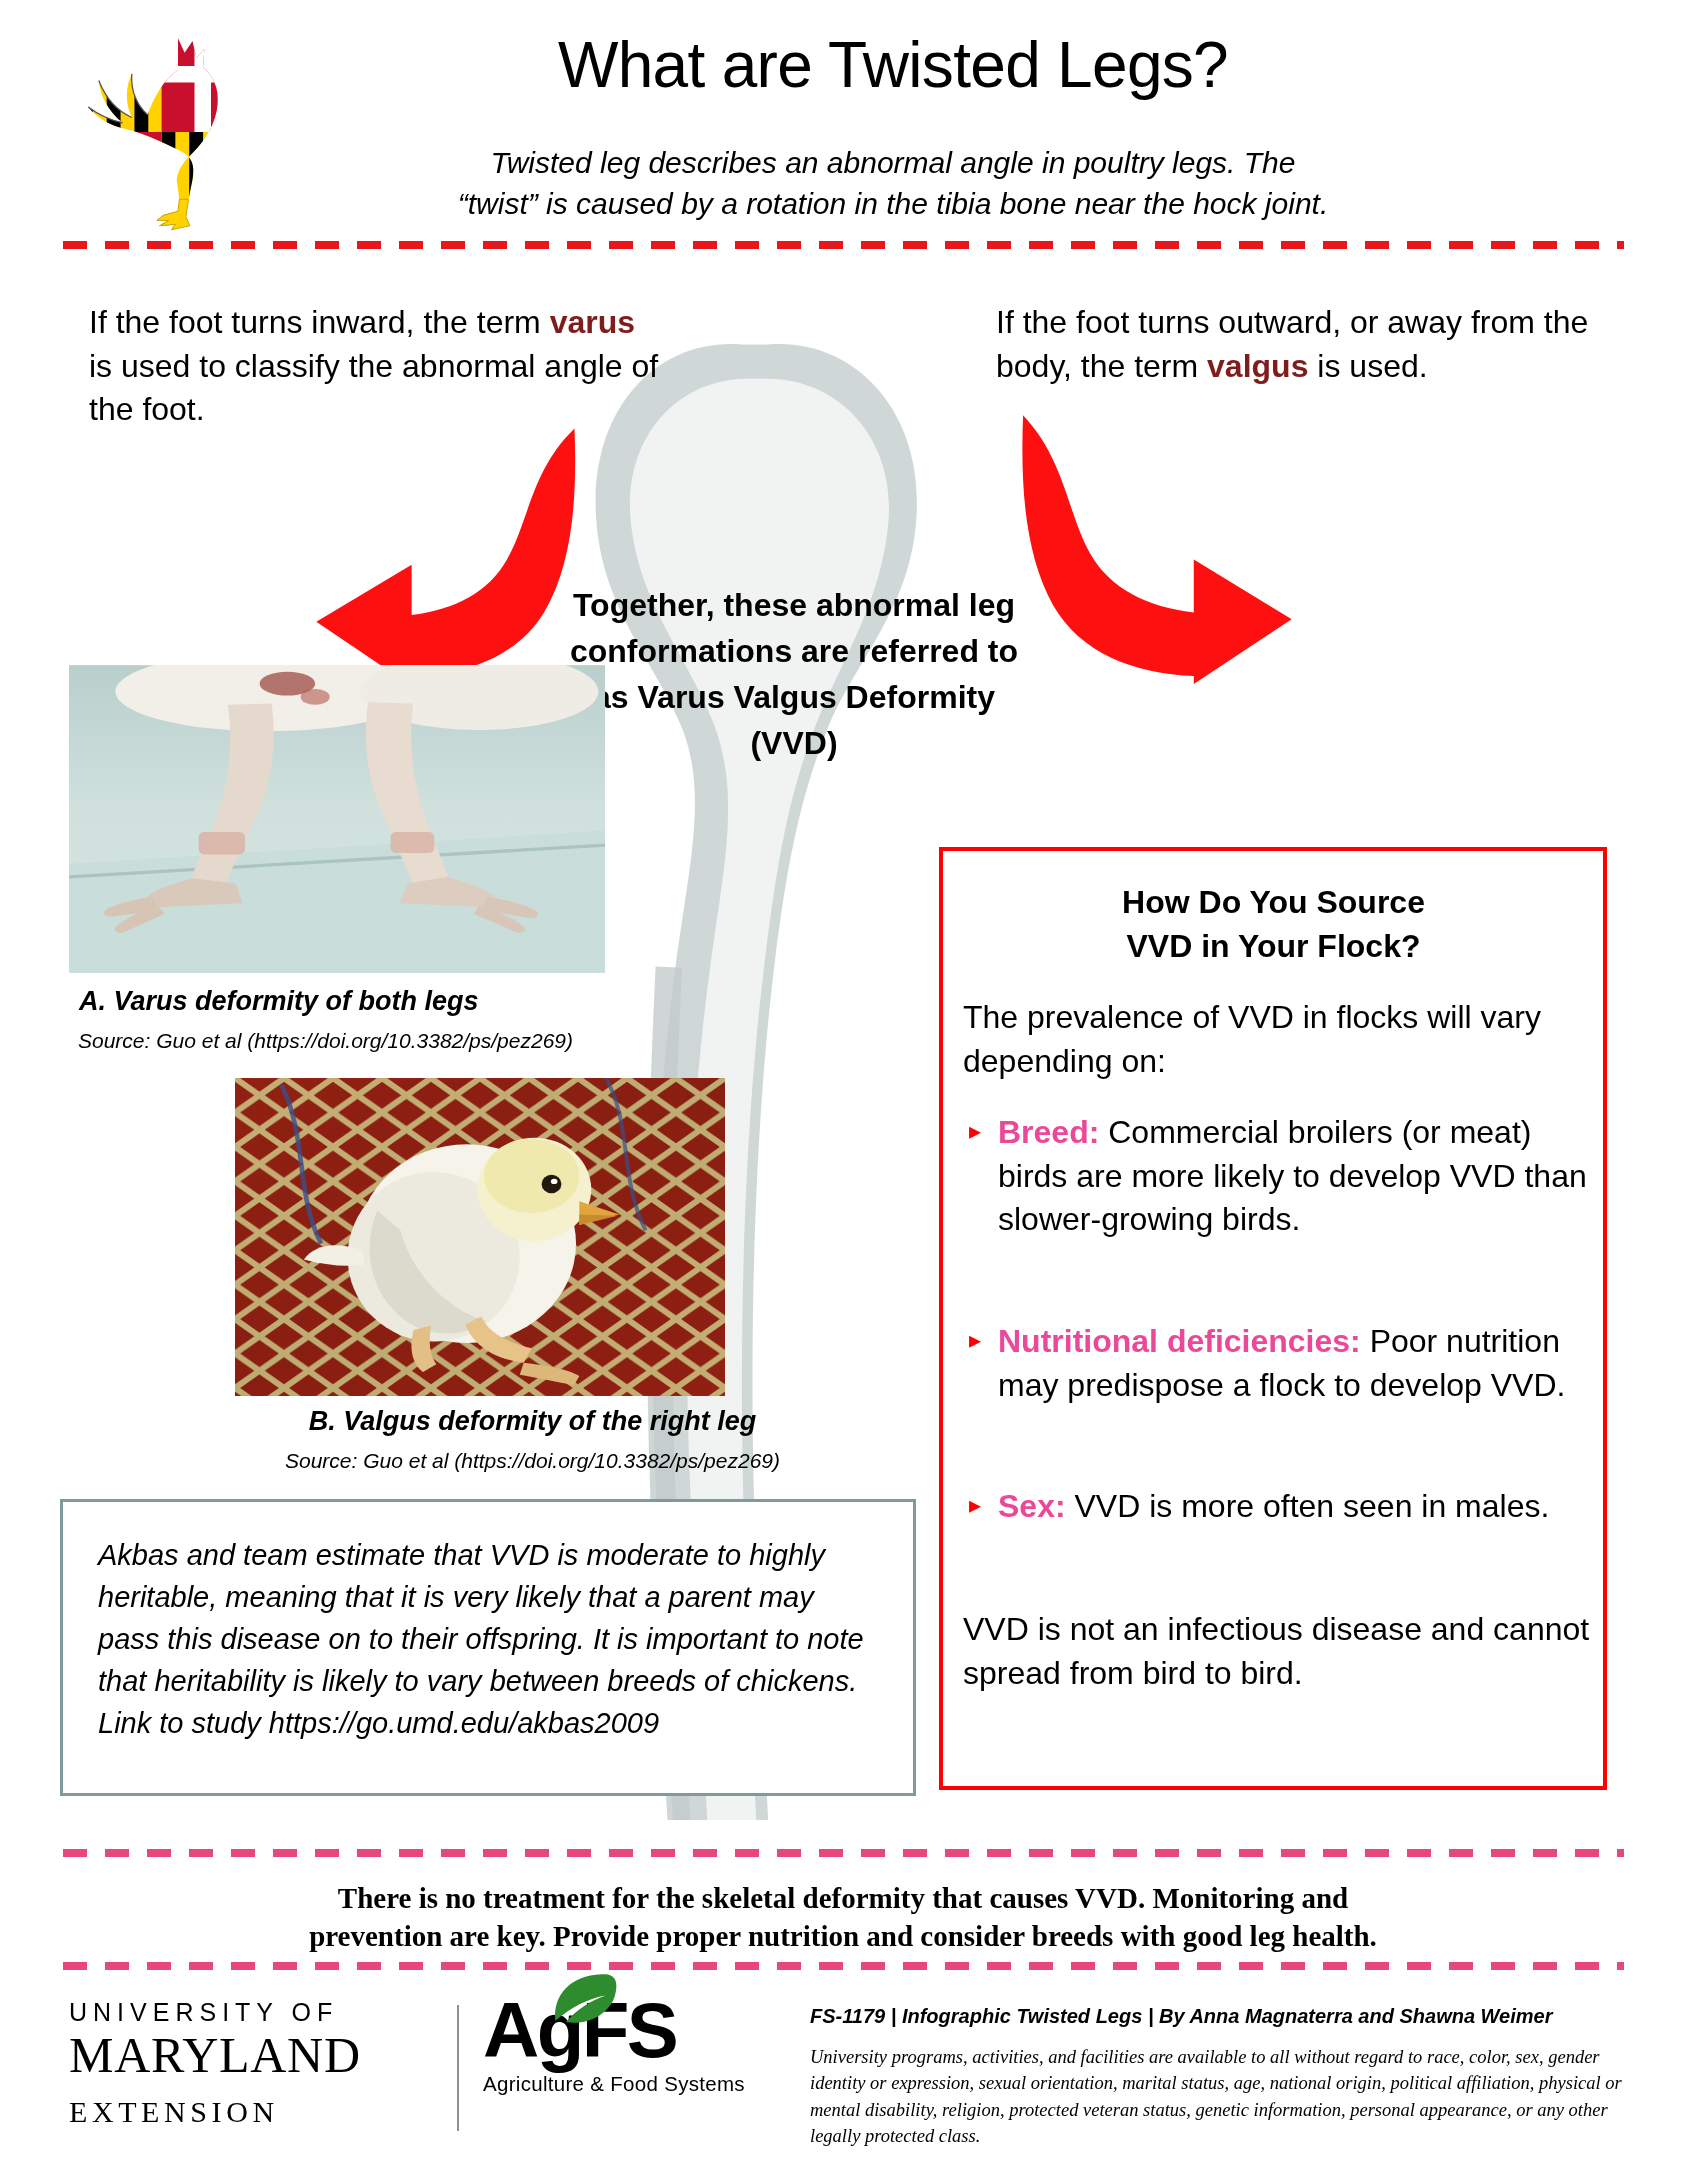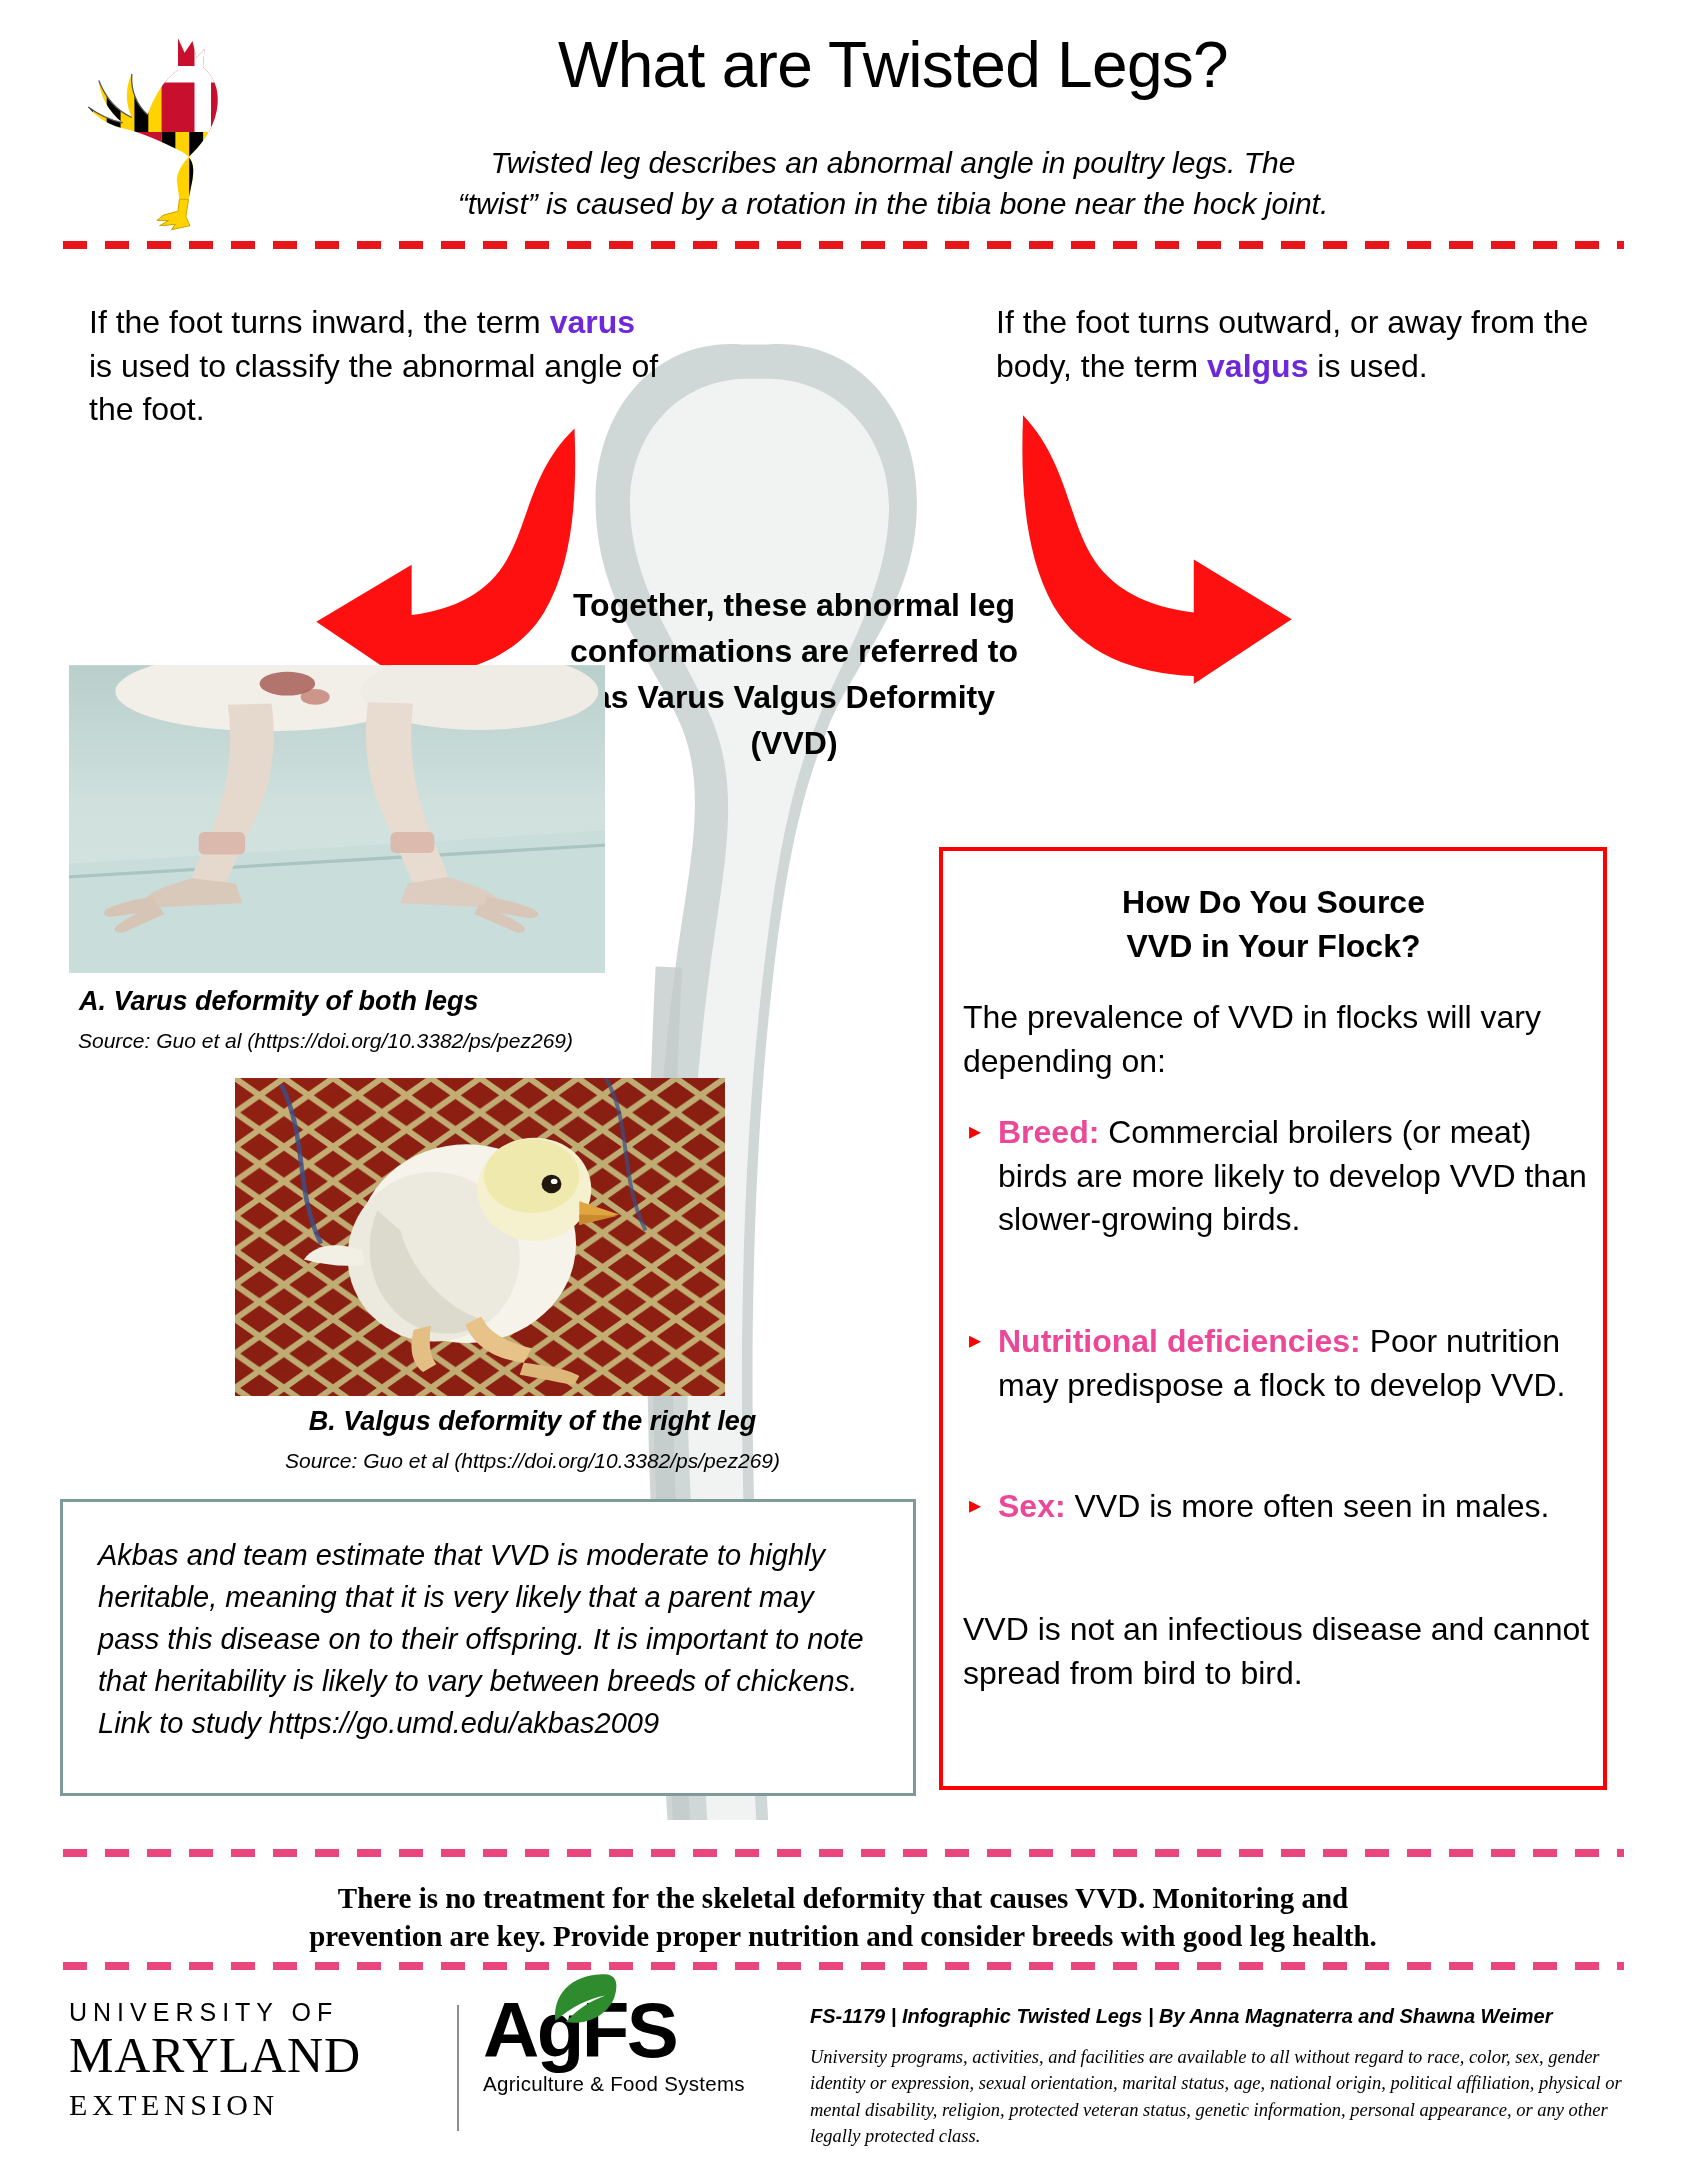--- a/index.html
+++ b/index.html
@@ -36,21 +36,21 @@
 
   
   .arrow-svg{position:absolute;}
   #arrow-left{left:311px;top:423px;width:384px;height:265px;}
   #arrow-right{left:900px;top:410px;width:397px;height:278px;}
 
   
   .side-text{position:absolute;font-size:32px;line-height:1.36;}
   #varus-text{left:89px;top:301px;width:576px;}
   #valgus-text{left:996px;top:301px;width:595px;}
-  .kw{color:#6d28d9;font-weight:bold;}
+  .kw{color:#7f1d1d;font-weight:bold;}
 
   #together-text{
     position:absolute;left:556px;top:582px;width:476px;text-align:center;
     font-size:32px;font-weight:bold;line-height:1.44;
   }
 
   
   .photo{position:absolute;overflow:hidden;}
   #photo-a{left:69px;top:665px;width:536px;height:308px;}
   #photo-b{left:235px;top:1078px;width:490px;height:318px;}
@@ -109,21 +109,21 @@
     font-size:29px;line-height:1.32;
   }
 
   
   #umd-logo{position:absolute;left:69px;top:1998px;width:370px;}
   .umd-l1{font-family:Liberation Sans, sans-serif;font-size:25px;letter-spacing:6px;
           text-align:left;}
   .umd-l2{font-family:"Liberation Serif",serif;font-size:50px;letter-spacing:0.7px;
           text-align:left;line-height:1.0;margin-top:2.6px;}
   .umd-l3{font-family:"Liberation Serif",serif;font-size:30px;letter-spacing:4.6px;
-          text-align:left;margin-top:8px;}
+          text-align:left;margin-top:15px;}
   #umd-divider{position:absolute;left:457px;top:2005px;width:2px;height:126px;background:#8f8f8f;}
   #agfs-logo{position:absolute;left:483px;top:1991px;width:284px;}
   .agfs-mark{font-size:78px;font-weight:bold;line-height:1.0;letter-spacing:-2.6px;
              position:relative;display:inline-block;}
   .agfs-leaf{position:absolute;left:63px;top:-18.5px;width:73px;height:53px;}
   .agfs-sub{font-size:20.5px;margin-top:2.6px;letter-spacing:0.3px;}
 
   #credit-line{position:absolute;left:810px;top:2005px;width:827px;
     font-size:20px;font-weight:bold;font-style:italic;}
   #disclaimer{position:absolute;left:810px;top:2044px;width:814px;

